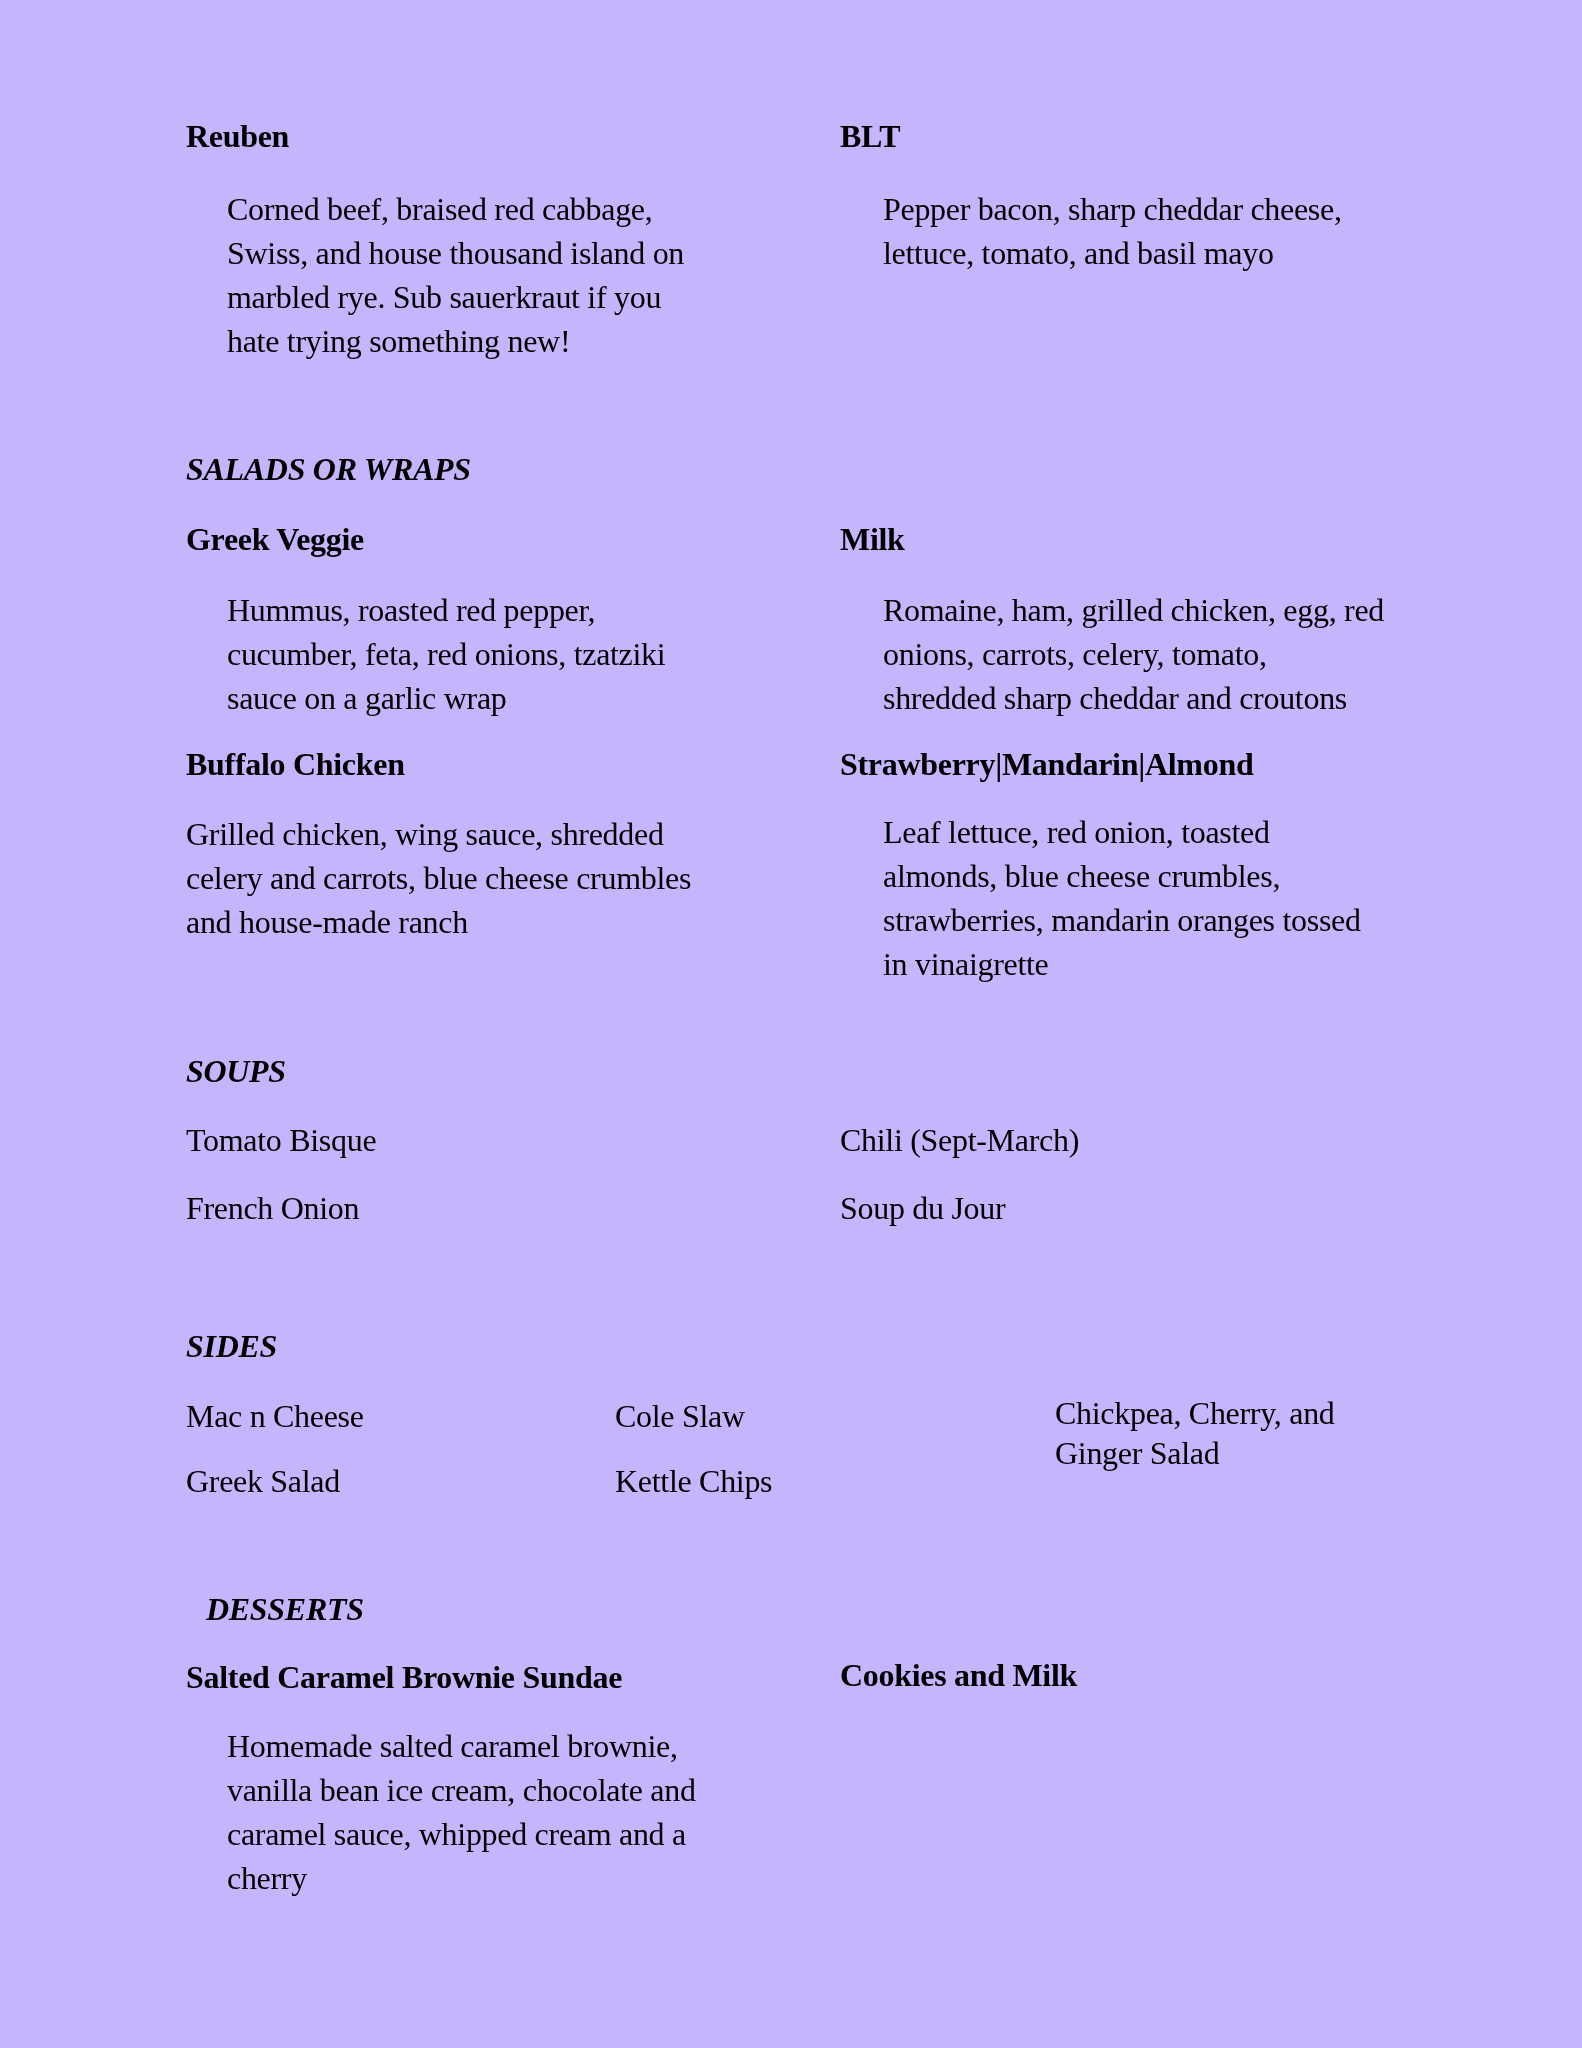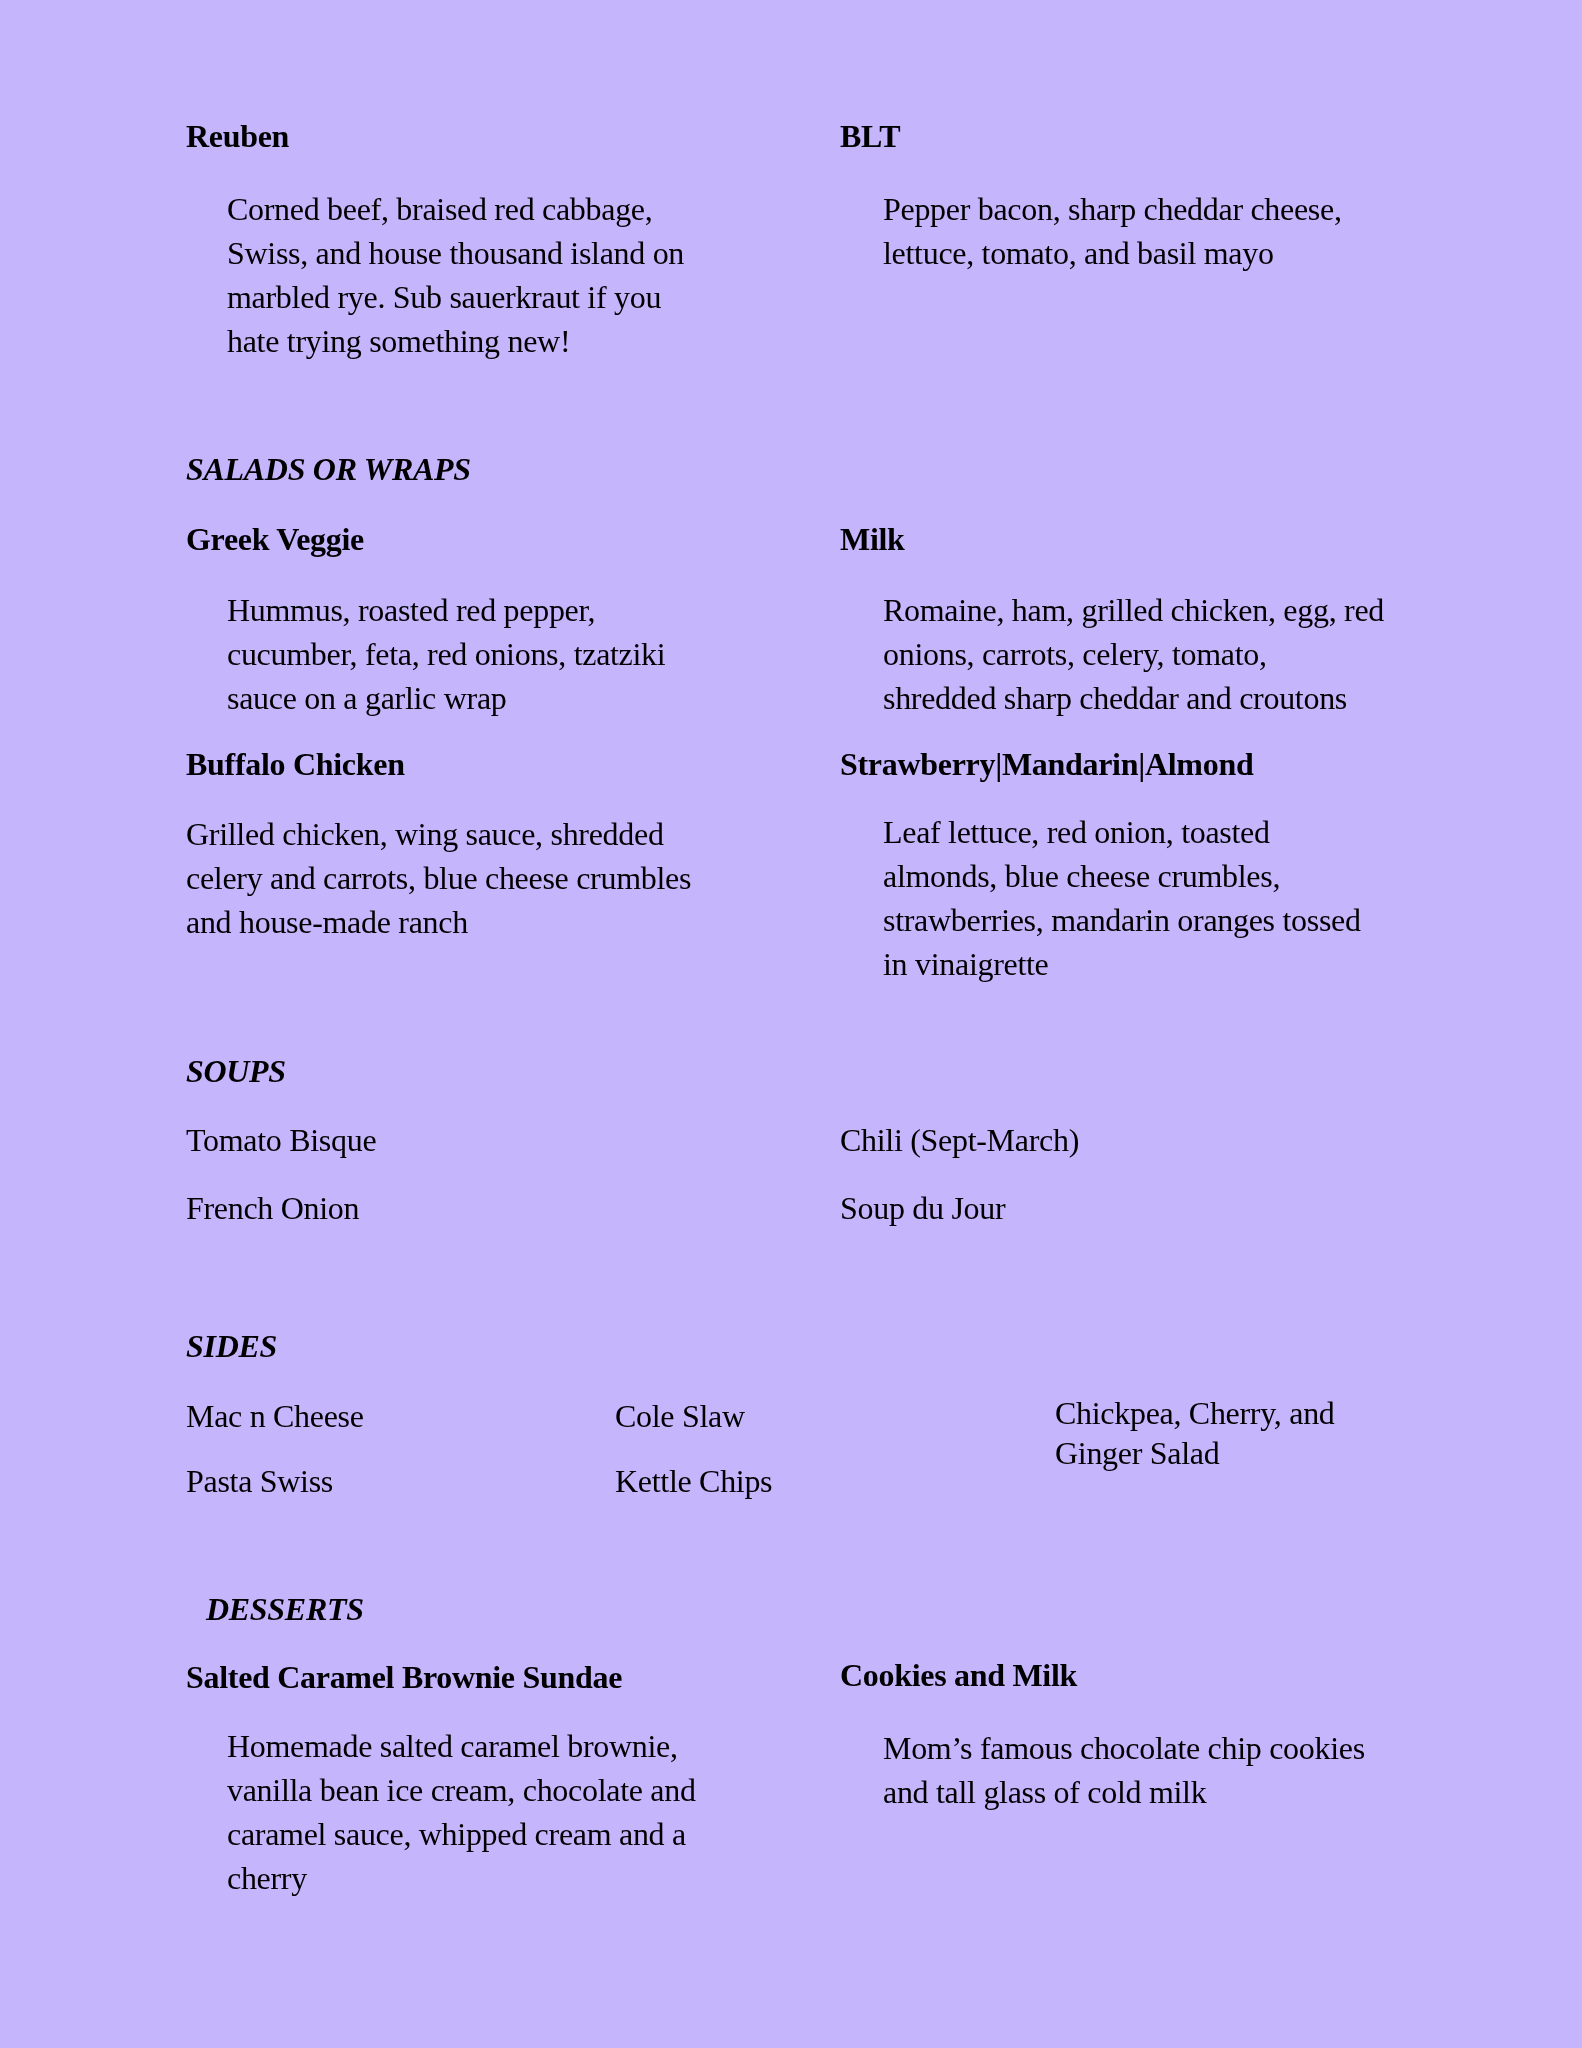--- a/index.html
+++ b/index.html
@@ -76,26 +76,24 @@
   <div class="blk s" style="left:186px; top:1118px;">Tomato Bisque</div>
   <div class="blk s" style="left:840px; top:1118px;">Chili (Sept-March)</div>
   <div class="blk s" style="left:186px; top:1186px;">French Onion</div>
   <div class="blk s" style="left:840px; top:1186px;">Soup du Jour</div>
 
   <div class="blk h" style="left:186px; top:1324px;">SIDES</div>
   <div class="blk s" style="left:186px; top:1394px;">Mac n Cheese</div>
   <div class="blk s" style="left:615px; top:1394px;">Cole Slaw</div>
   <div class="blk s" style="left:1055px; top:1393px; line-height:40px;">Chickpea, Cherry, and
 Ginger Salad</div>
-  <div class="blk s" style="left:186px; top:1459px;">Pasta Swiss</div>
+  <div class="blk s" style="left:186px; top:1459px;">Greek Salad</div>
   <div class="blk s" style="left:615px; top:1459px;">Kettle Chips</div>
 
   <div class="blk h" style="left:186px; top:1587px;margin-left:20px;">DESSERTS</div>
   <div class="blk d" style="left:227px; top:1724px;">Homemade salted caramel brownie,
 vanilla bean ice cream, chocolate and
 caramel sauce, whipped cream and a
 cherry</div>
   <div class="blk n" style="left:186px; top:1655px;">Salted Caramel Brownie Sundae</div>
   <div class="blk n" style="left:840px; top:1653px;">Cookies and Milk</div>
-  <div class="blk d" style="left:883px; top:1726px;">Mom’s famous chocolate chip cookies
-and tall glass of cold milk</div>
 
 </div>
 
 </body></html>

